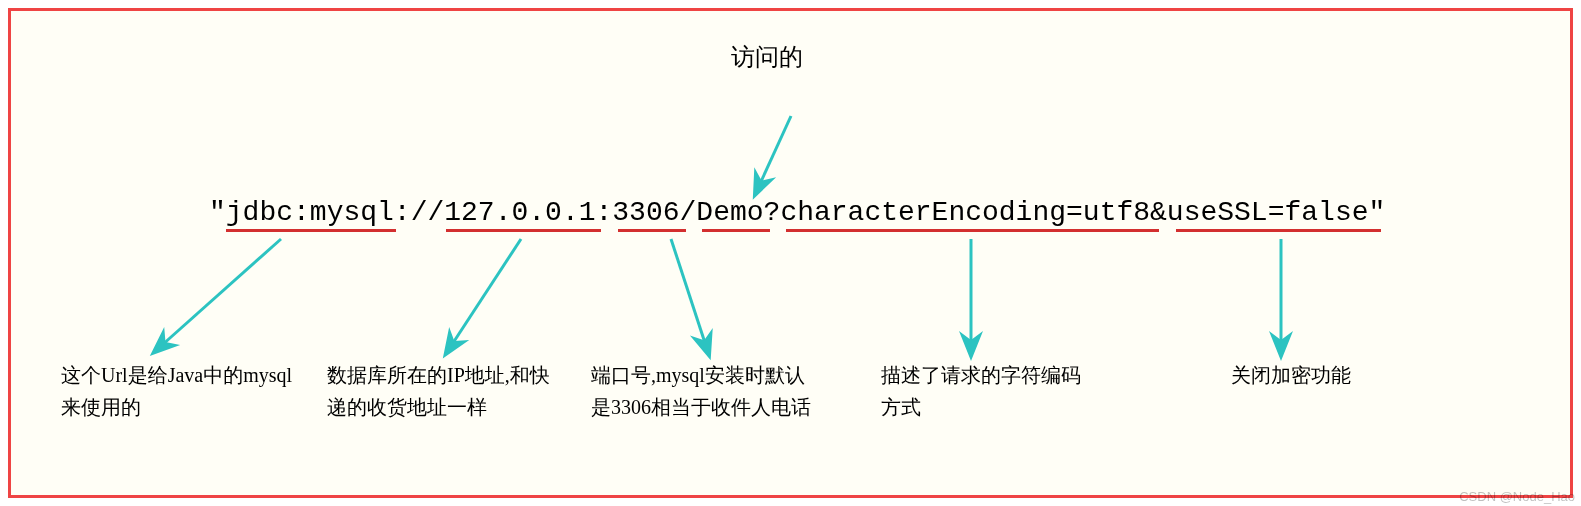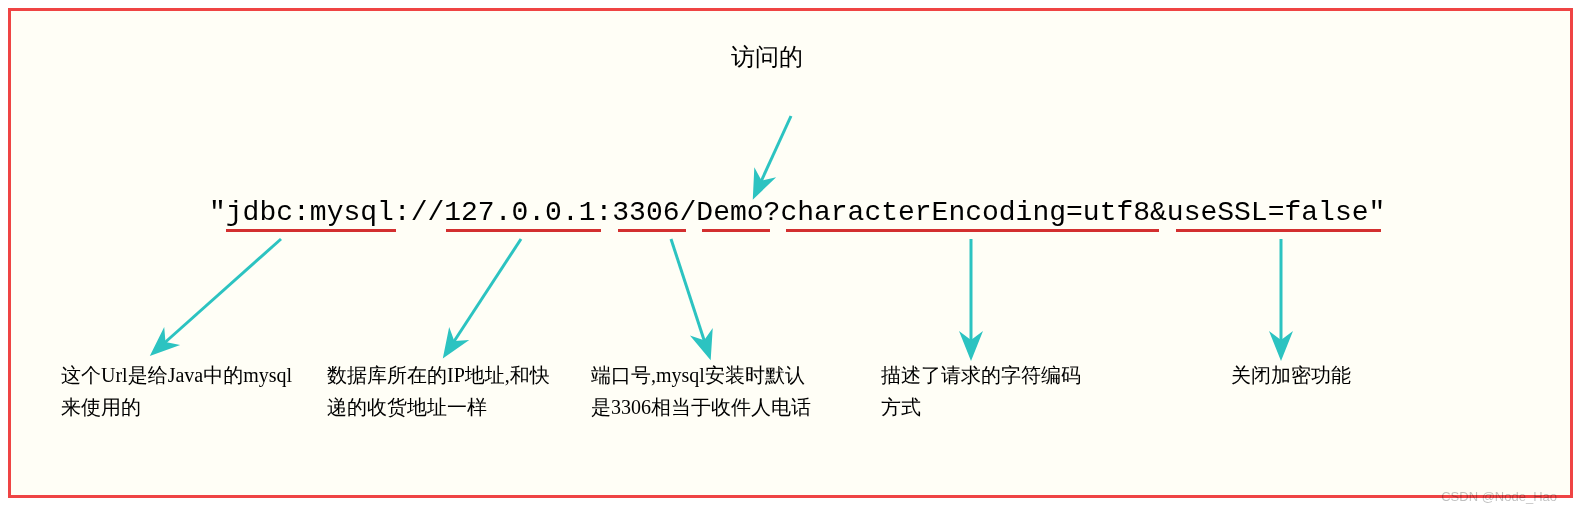--- a/index.html
+++ b/index.html
@@ -39,21 +39,21 @@
     .url-line .seg { display: inline; }
     .underline { position: absolute; height: 3px; background: #d32f2f; }
     .desc {
       position: absolute;
       font-size: 20px;
       color: #000;
       line-height: 1.6;
     }
     .watermark {
       position: absolute;
-      right: 24px;
+      right: 6px;
       bottom: 2px;
       color: rgba(0,0,0,0.25);
       font-size: 13px;
       font-family: Arial, sans-serif;
     }
     .arrow-svg { position: absolute; overflow: visible; }
   </style>
 </head>
 <body>
 

